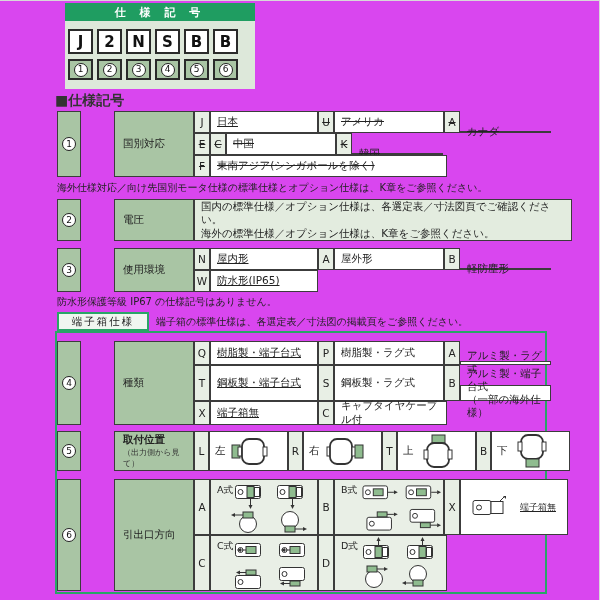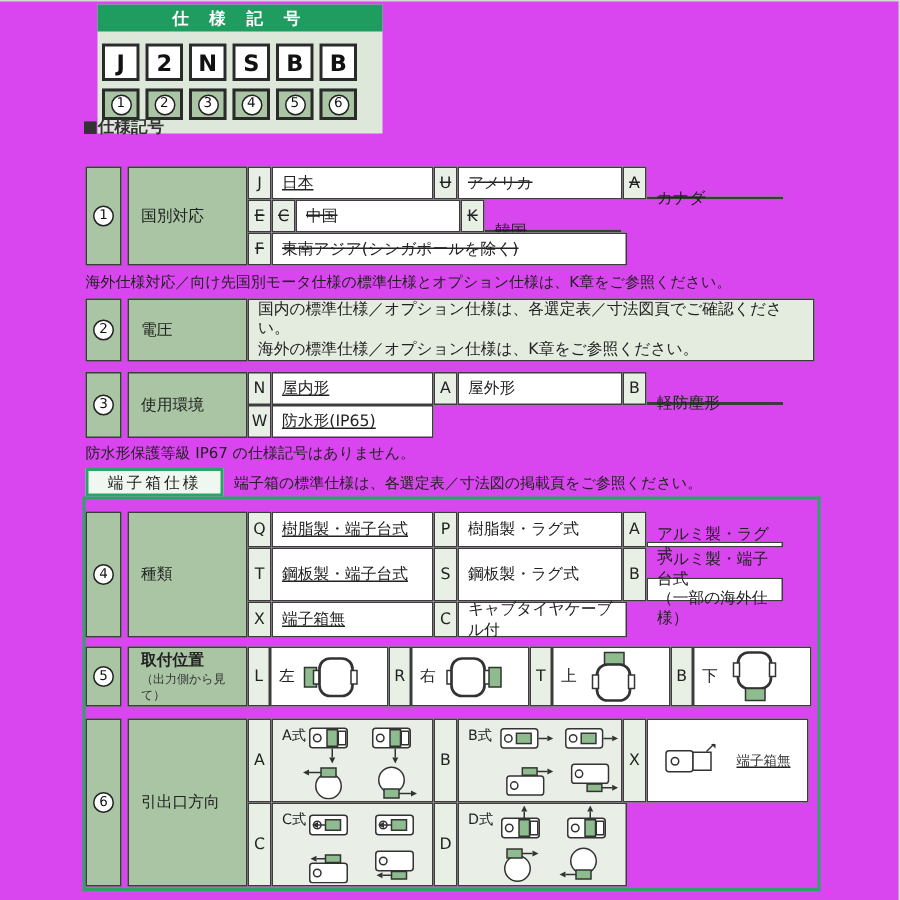--- a/index.html
+++ b/index.html
@@ -15,29 +15,29 @@
   .boxrow{display:flex;gap:4px;padding-left:3px;}
   .lbox{width:25px;height:25px;margin-top:8px;background:#fff;border:2px solid #2a2a2a;
     box-sizing:border-box;display:flex;align-items:center;justify-content:center;
     font-weight:bold;font-size:15px;color:#111;}
   .nbox{width:25px;height:21px;margin-top:5px;background:#a9c5a4;border:2px solid #2a2a2a;
     box-sizing:border-box;display:flex;align-items:center;justify-content:center;}
   .circ{width:14px;height:14px;border-radius:50%;background:#fff;border:1px solid #222;
     box-sizing:border-box;display:flex;align-items:center;justify-content:center;
     font-size:9px;color:#111;line-height:1;}
   
-  .heading{position:absolute;left:55px;top:76px;font-size:11px;font-weight:bold;color:#333;}
+  .heading{position:absolute;left:55px;top:91px;font-size:14px;font-weight:bold;color:#333;}
   .note{position:absolute;font-size:10px;color:#222;white-space:nowrap;}
   
   .numbox{position:absolute;width:24px;background:#a9c5a4;border:1px solid #3c3c3c;
     box-sizing:border-box;display:flex;align-items:center;justify-content:center;}
   .tbl{position:absolute;display:flex;align-items:flex-start;}
   .c{border:1px solid #3c3c3c;box-sizing:border-box;display:flex;align-items:center;
     font-size:10.5px;color:#222;background:#fff;}
-  .lbl{background:#a9c5a4;padding-left:8px;flex-direction:column;align-items:flex-start;justify-content:center;}
+  .lbl{background:#a9c5a4;padding-left:8px;flex-direction:column;align-items:flex-start;justify-content:center;margin-left:29px;}
   .code{background:#e8efe5;justify-content:center;}
   .desc{padding-left:6px;}
   .r{display:flex;}
   .strike{text-decoration:line-through;}
   .wc{width:16px;} .w1{width:108px;text-decoration:underline;} .w2{width:110px;} .w3{width:91px;margin-top:20px;}
   .wf{width:237px;} .wc4{width:113px;}
   .tint{background:#e3ecdf;}
   .two-line{line-height:1.25;}
   .sub{font-size:8px;color:#333;}
   .bold{font-weight:bold;}

